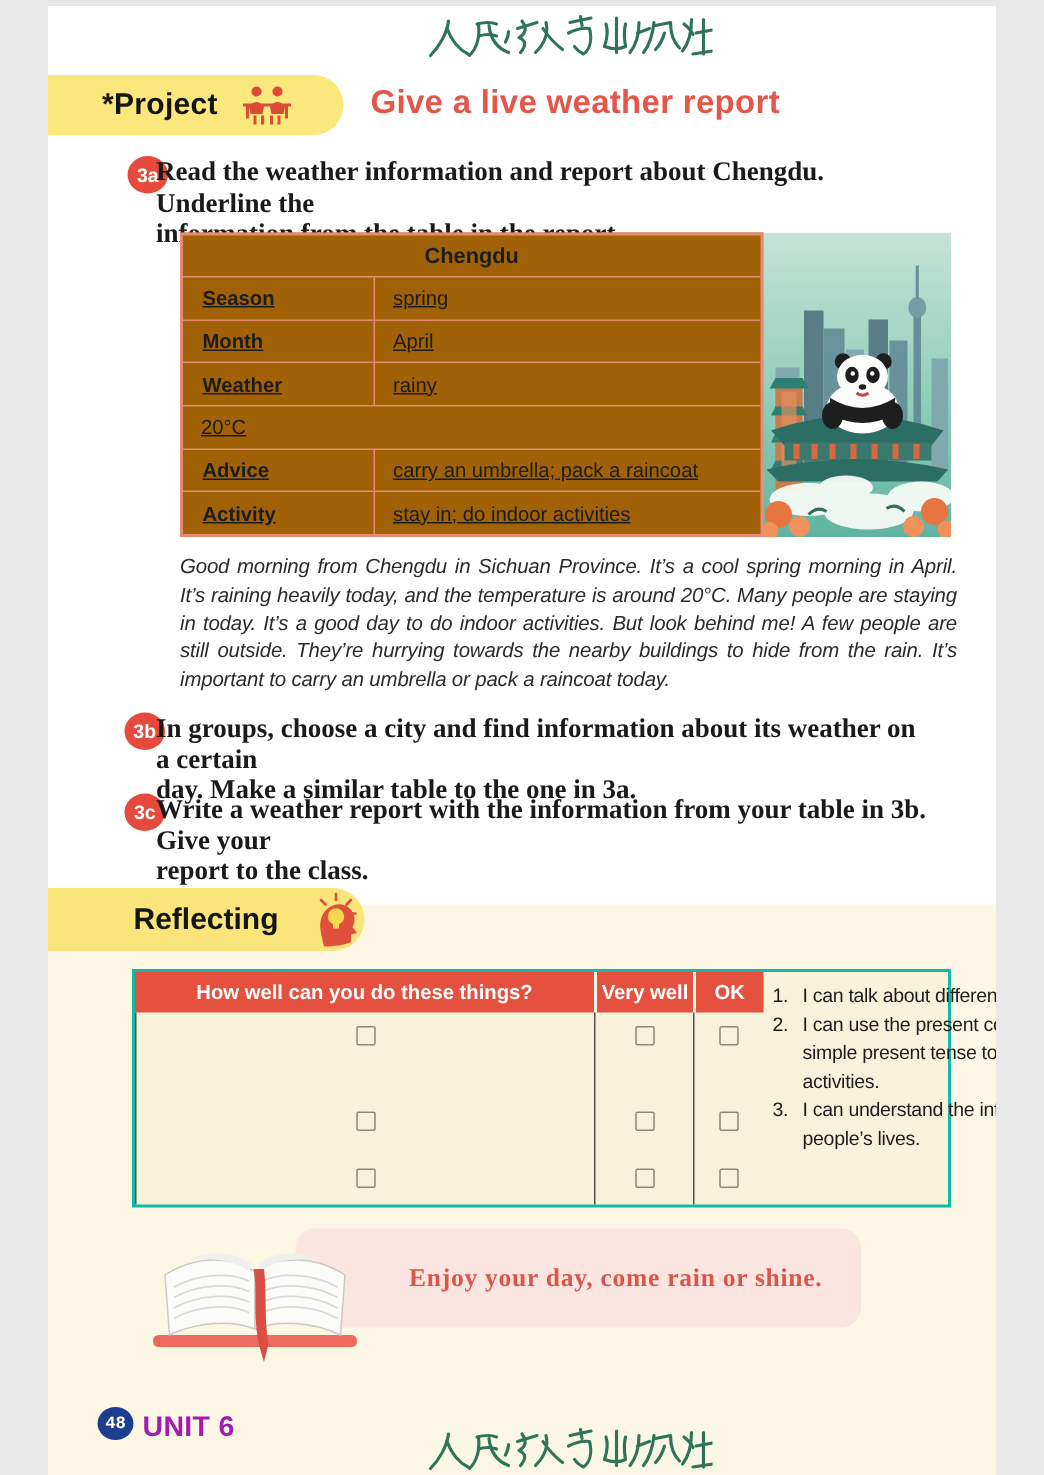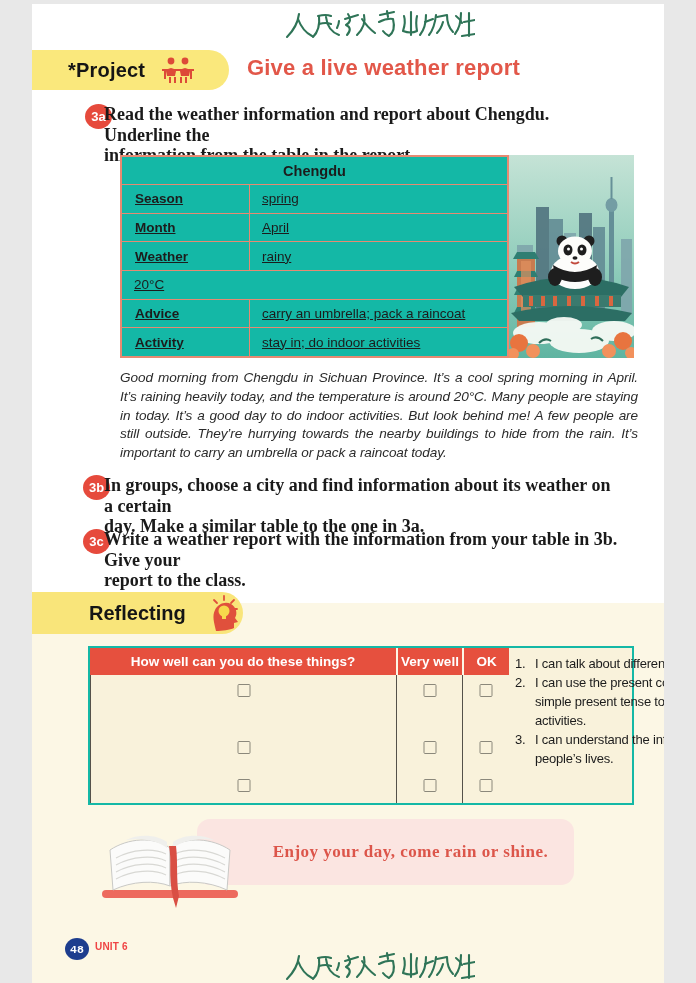--- a/index.html
+++ b/index.html
@@ -33,21 +33,21 @@
     color:#fff; font-weight:bold; font-size:13px; display:flex; align-items:center; justify-content:center;
   }
   .instr {
     position:absolute; left:72px; width:516px; font-family:Liberation Serif, serif;
     font-weight:bold; font-size:18px; line-height:20.5px; color:#1a1a1a; white-space:pre-line;
   }
 
   
   .weather-area { position:absolute; left:88px; top:151px; width:514px; height:203px; display:flex; }
   .weather-table {
-    width:389px; height:203px; background:#14b8a6; border:2px solid #E78A72;
+    width:389px; height:203px; background:#a16207; border:2px solid #E78A72;
     display:flex; flex-direction:column; font-size:13.5px; color:#1c1c1c;
   }
   .wt-header {
     height:28px; border-bottom:1px solid #E78A72; display:flex; align-items:center; justify-content:center;
     font-weight:bold; font-size:14.5px;
   }
   .wt-row { flex:1; display:flex; border-bottom:1px solid #E78A72;text-decoration:underline; }
   .wt-row:last-child { border-bottom:none; }
   .wt-label {
     width:128px; border-right:1px solid #E78A72; display:flex; align-items:center;
@@ -101,21 +101,21 @@
     padding-left:50px;
   }
   .book { position:absolute; left:66px; top:826px; width:145px; height:92px; }
 
   
   .page-num {
     position:absolute; left:33px; top:934px; width:24px; height:22px; border-radius:50%;
     background:#1D3D8E; color:#fff; font-weight:bold; font-size:11.5px;
     display:flex; align-items:center; justify-content:center;font-family:Liberation Mono, monospace;
   }
-  .unit-label { position:absolute; left:63px; top:937px; color:#ef4444; font-weight:bold; font-size:10px; letter-spacing:0.2px; }
+  .unit-label { position:absolute; left:63px; top:937px; color:#a21caf; font-weight:bold; font-size:19px; letter-spacing:0.2px; }
 </style>
 </head>
 <body>
 
 <div class="page">
 
   <svg class="logo top" viewBox="0 0 190 32" aria-label="人民教育出版社">
     <g stroke="#2F7457" fill="none" stroke-width="2.1" stroke-linecap="round" stroke-linejoin="round">
       <path d="M14,5 C13,13 8,22 2,28"></path>
         <path d="M13,10 C16,18 21,24 27,27"></path>

